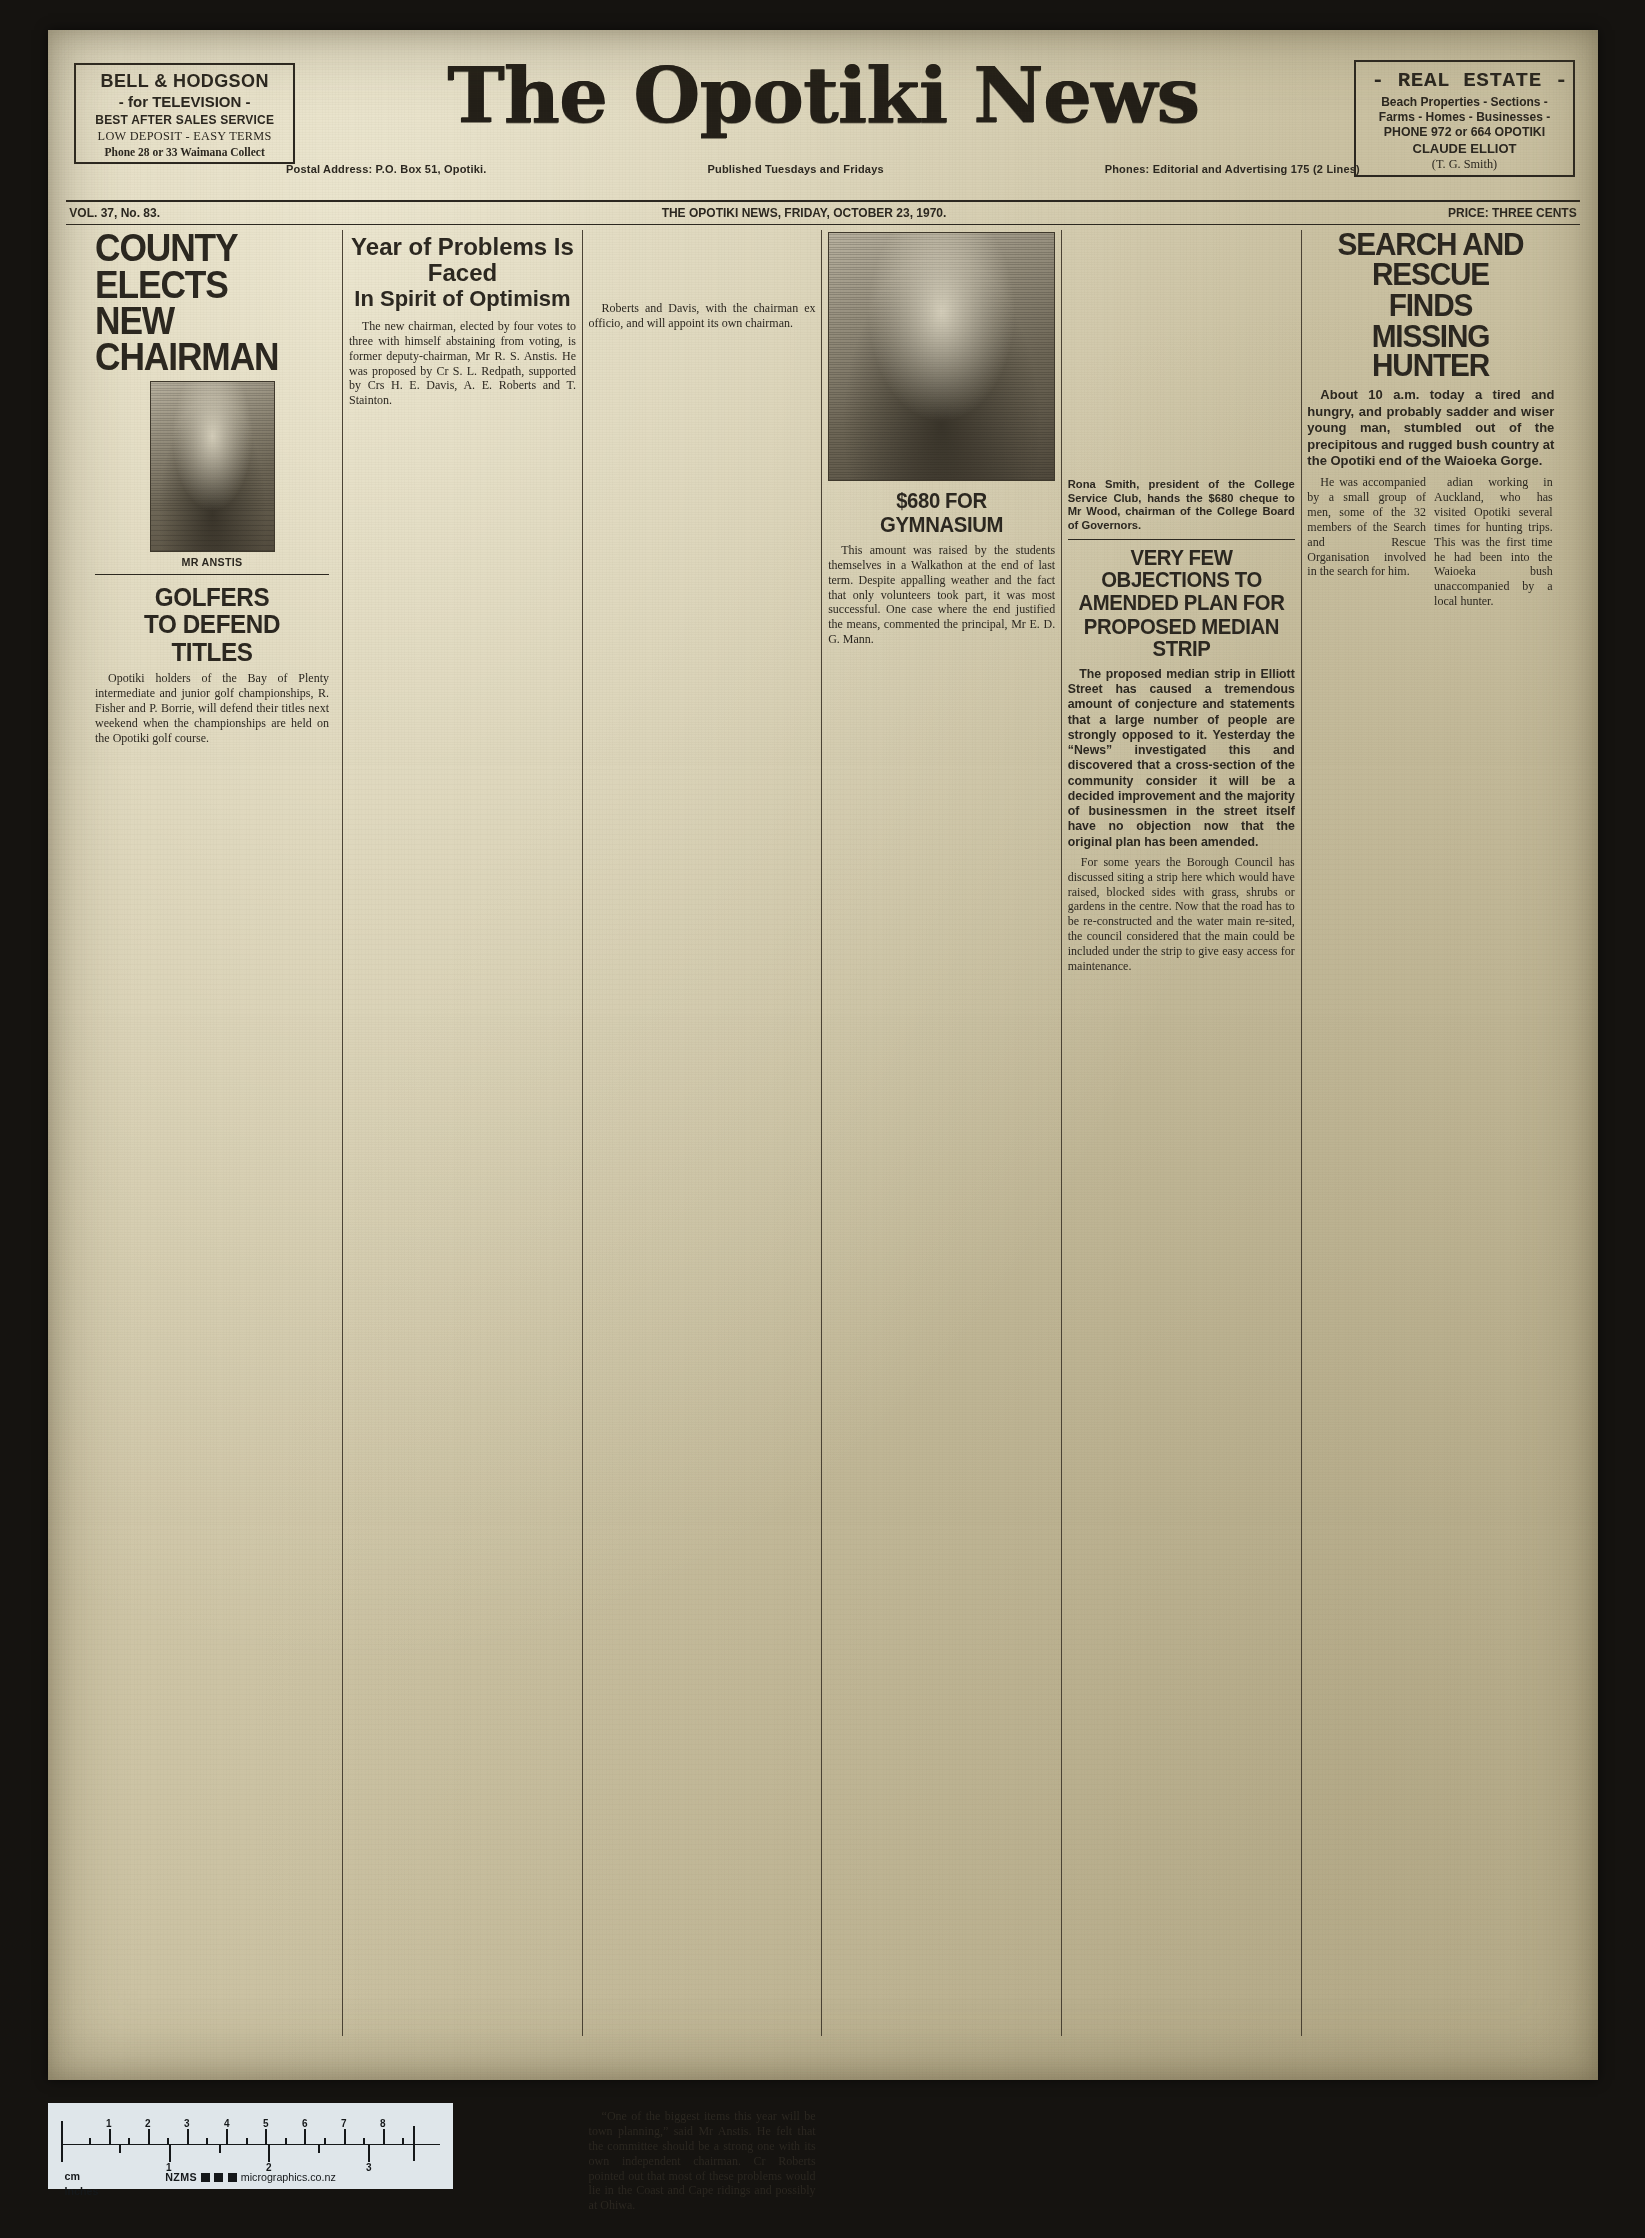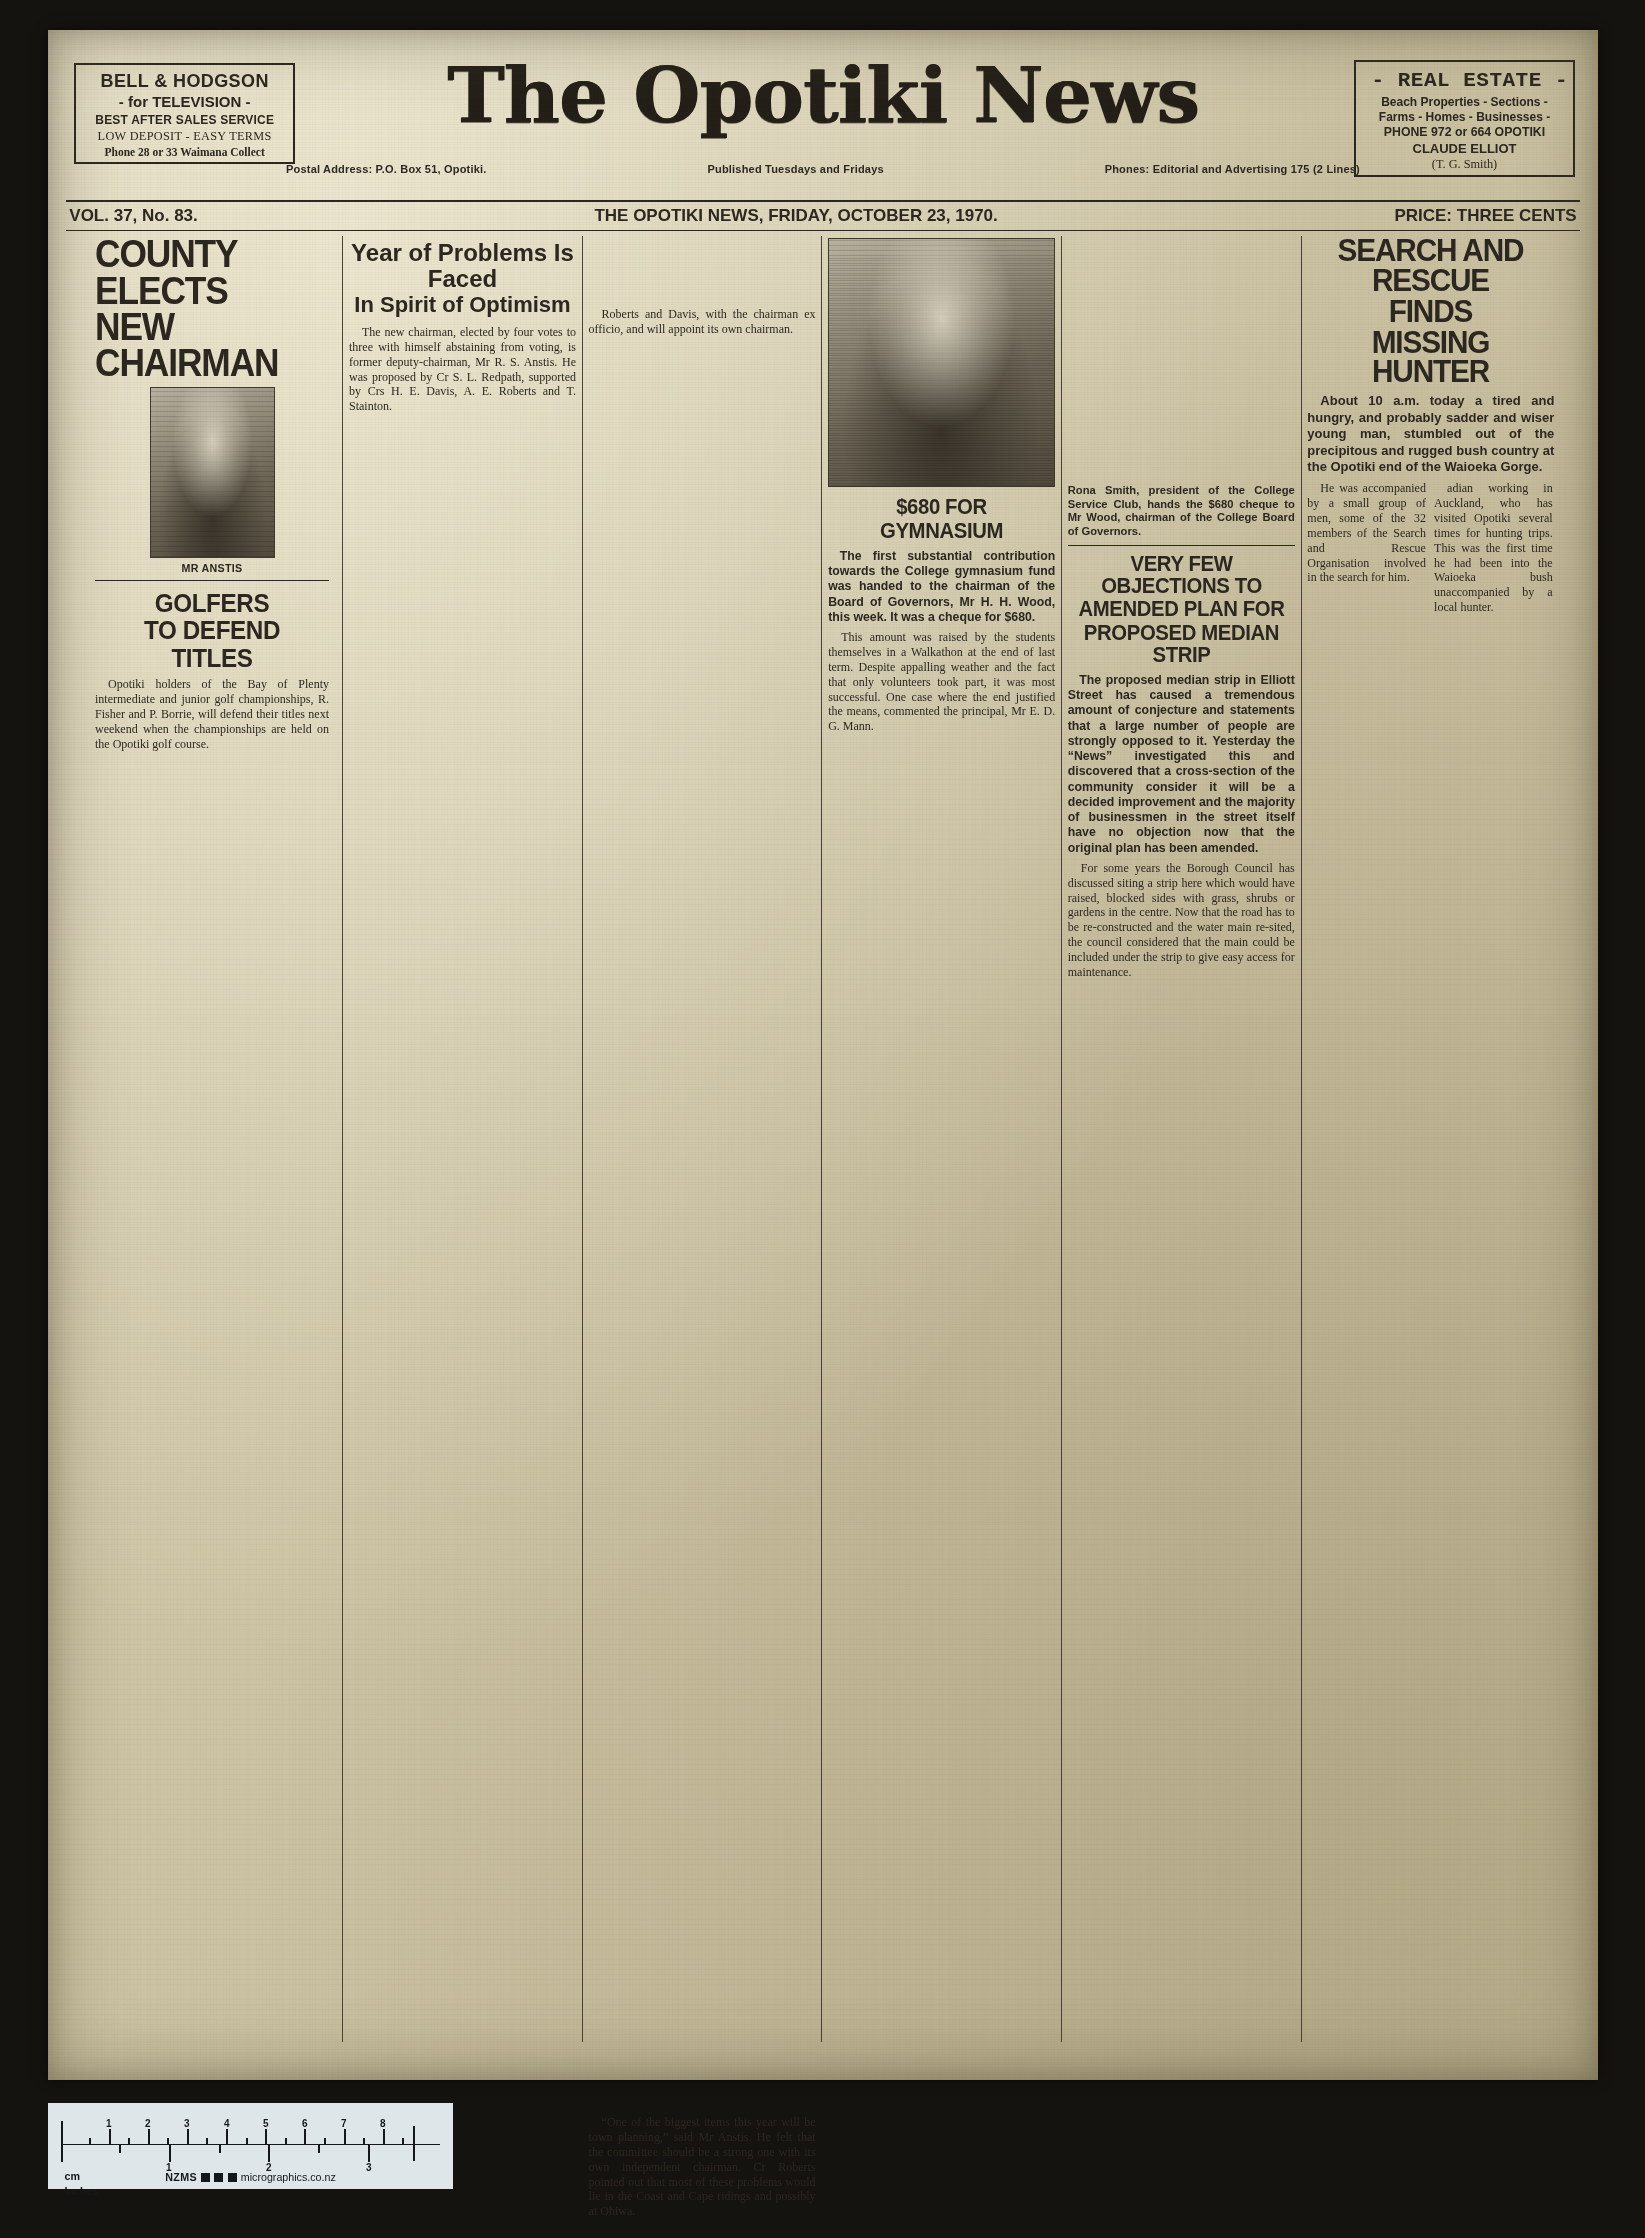--- a/index.html
+++ b/index.html
@@ -43,21 +43,21 @@
   .ad-r5{font-family:"Liberation Serif",serif;font-size:12.3px;}
 
   .title{position:absolute;left:220px;right:220px;top:11.5px;text-align:center;
      font-family:"DejaVu Serif",serif;font-weight:bold;font-size:77px;line-height:1;
      letter-spacing:-0.8px;color:#231f18;
      text-shadow:0.8px 0 0 #231f18, 0 0.8px 0 rgba(35,31,24,.5);}
   .mast-sub{position:absolute;left:220px;right:220px;top:118px;display:flex;justify-content:space-between;
      font-family:"Liberation Sans",sans-serif;font-weight:bold;font-size:11px;letter-spacing:0.2px;}
 
   .volbar{position:relative;margin-top:3.3px;border-top:2.5px solid #2b2720;border-bottom:1.6px solid #2b2720;padding:4.1px 3.3px 3.3px;
-     display:flex;justify-content:space-between;font-family:"Liberation Sans",sans-serif;font-weight:bold;font-size:17px;}
+     display:flex;justify-content:space-between;font-family:"Liberation Sans",sans-serif;font-weight:bold;font-size:12px;}
 
   
   .body{display:flex;margin-top:5.8px;height:1806px;}
   .colA{width:234px;flex:none;padding-right:7.4px;margin-left:29px;}
   .divv{width:0;border-left:1.2px solid #4a4234;margin:0 5.8px;}
   .colB{width:227px;flex:none;}
   .colC{width:227px;flex:none;}
   .colD{width:227px;flex:none;}
   .colE{width:227px;flex:none;}
   .colF{width:247px;flex:none;}
@@ -185,21 +185,20 @@
 
         <div class="colD">
           <div class="photo" style="height:247px;margin:1.6px 0 0;">
             <div class="fig" style="width:40%;left:32%;"></div>
             <div class="head" style="left:32%;width:17%;"></div>
             <div class="fig" style="width:40%;left:68%;"></div>
             <div class="head" style="left:68%;width:17%;"></div>
           </div>
           <h2 class="sec" style="font-size:21.4px;margin-top:10px;">$680 FOR</h2>
           <h2 class="sec" style="font-size:21.4px;margin-top:-5px;">GYMNASIUM</h2>
-          <p class="lead2">The first substantial contribution towards the College gymnasium fund was handed to the chairman of the Board of Governors, Mr H. H. Wood, this week. It was a cheque for $680.</p>
           <p class="body">This amount was raised by the students themselves in a Walkathon at the end of last term. Despite appalling weather and the fact that only volunteers took part, it was most successful. One case where the end justified the means, commented the principal, Mr E. D. G. Mann.</p>
 
         </div>
 
         <div class="divv"></div>
 
         <div class="colE">
           <p class="cap" style="margin-top:248px;">Rona Smith, president of the College Service Club, hands the $680 cheque to Mr Wood, chairman of the College Board of Governors.</p>
           <div class="rule"></div>
           <h2 class="sec" style="font-size:21.4px;">VERY FEW OBJECTIONS TO</h2>

